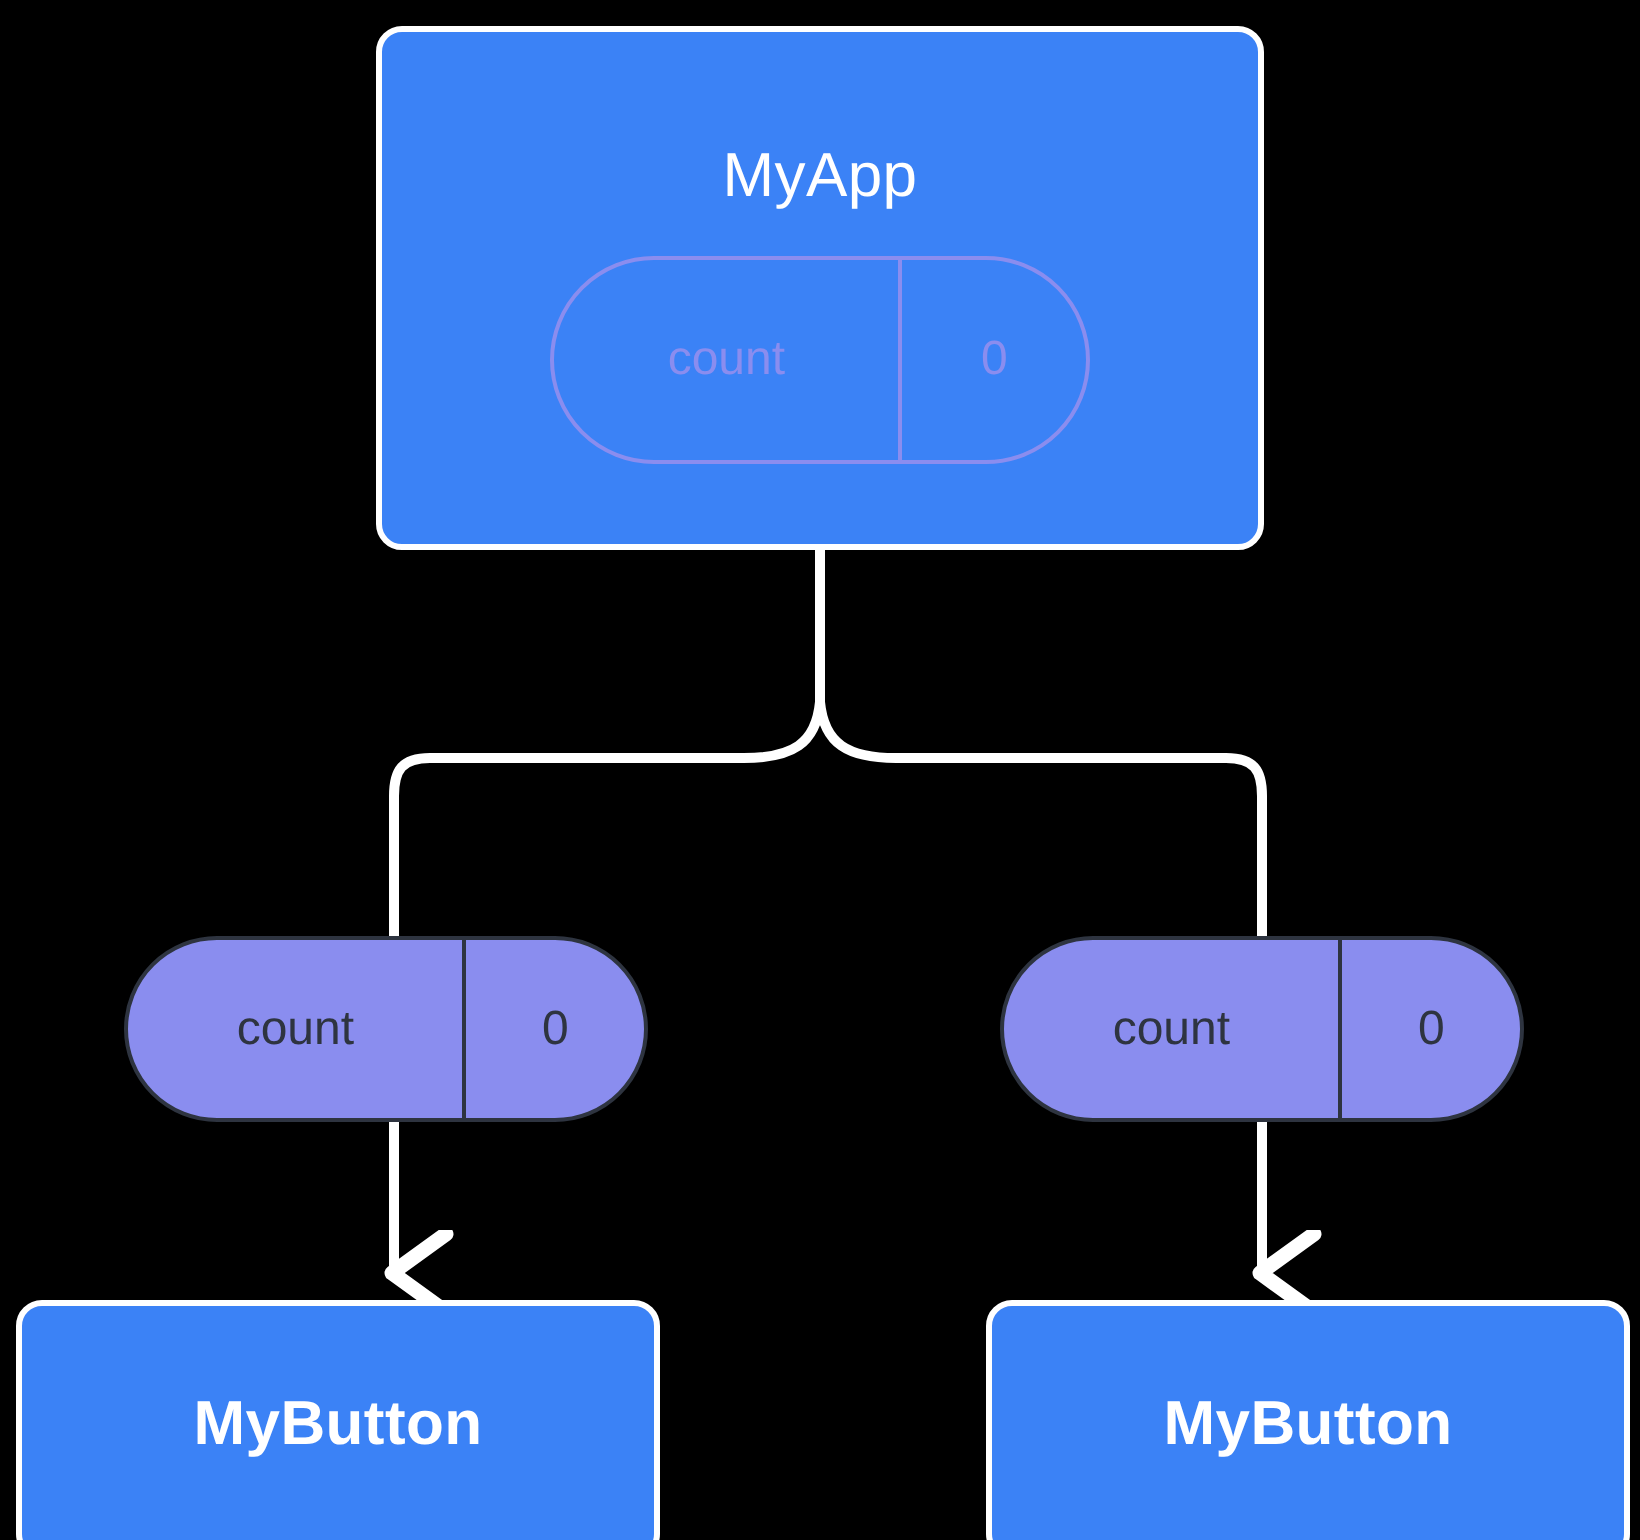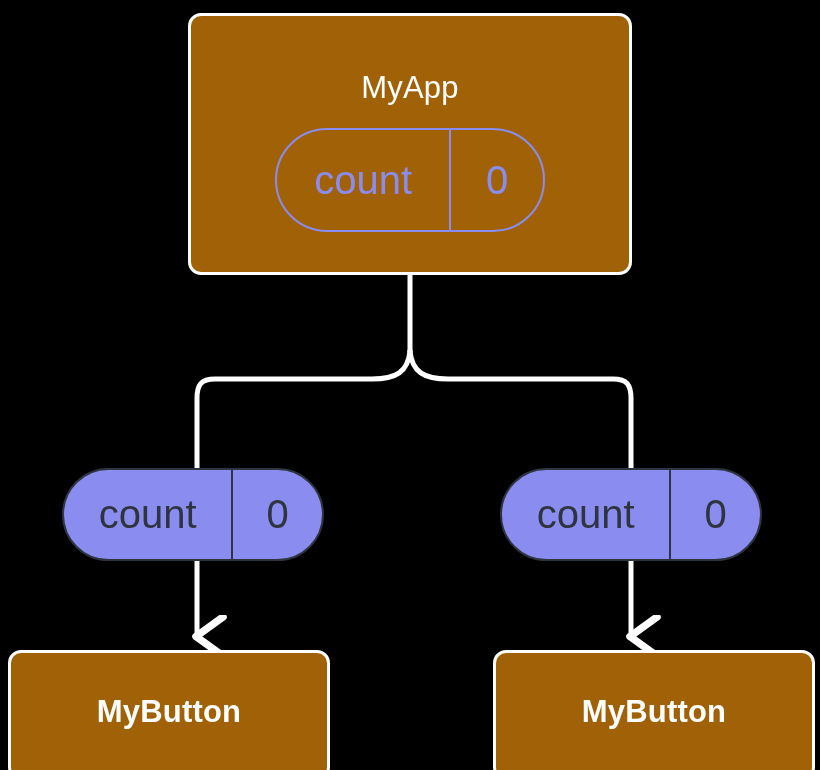--- a/index.html
+++ b/index.html
@@ -29,21 +29,21 @@
     width: 820px;
     height: 770px;
     z-index: 1;
   }
 
   
   .comp-box {
     position: absolute;
     z-index: 2;
     box-sizing: border-box;
-    background: #a16207;
+    background: #3b82f6;
     border: 3px solid #FFFFFF;
     border-radius: 13px;
   }
   .comp-title {
     color: #FFFFFF;
     font-size: 31px;
     font-weight: 400;
     letter-spacing: 0.2px;
     text-align: center;
     white-space: nowrap;
@@ -79,21 +79,21 @@
     box-sizing: border-box;
     display: flex;
     align-items: stretch;
     border-radius: 999px;
     overflow: hidden;
   }
   .pill-name, .pill-value {
     display: flex;
     align-items: center;
     justify-content: center;
-    font-size: 40px;
+    font-size: 24px;
     font-weight: 400;
     white-space: nowrap;
     box-sizing: border-box;
   }
 
   
   .state-pill.outlined {
     background: transparent;
     border: 2px solid #8A8DEF;
   }

